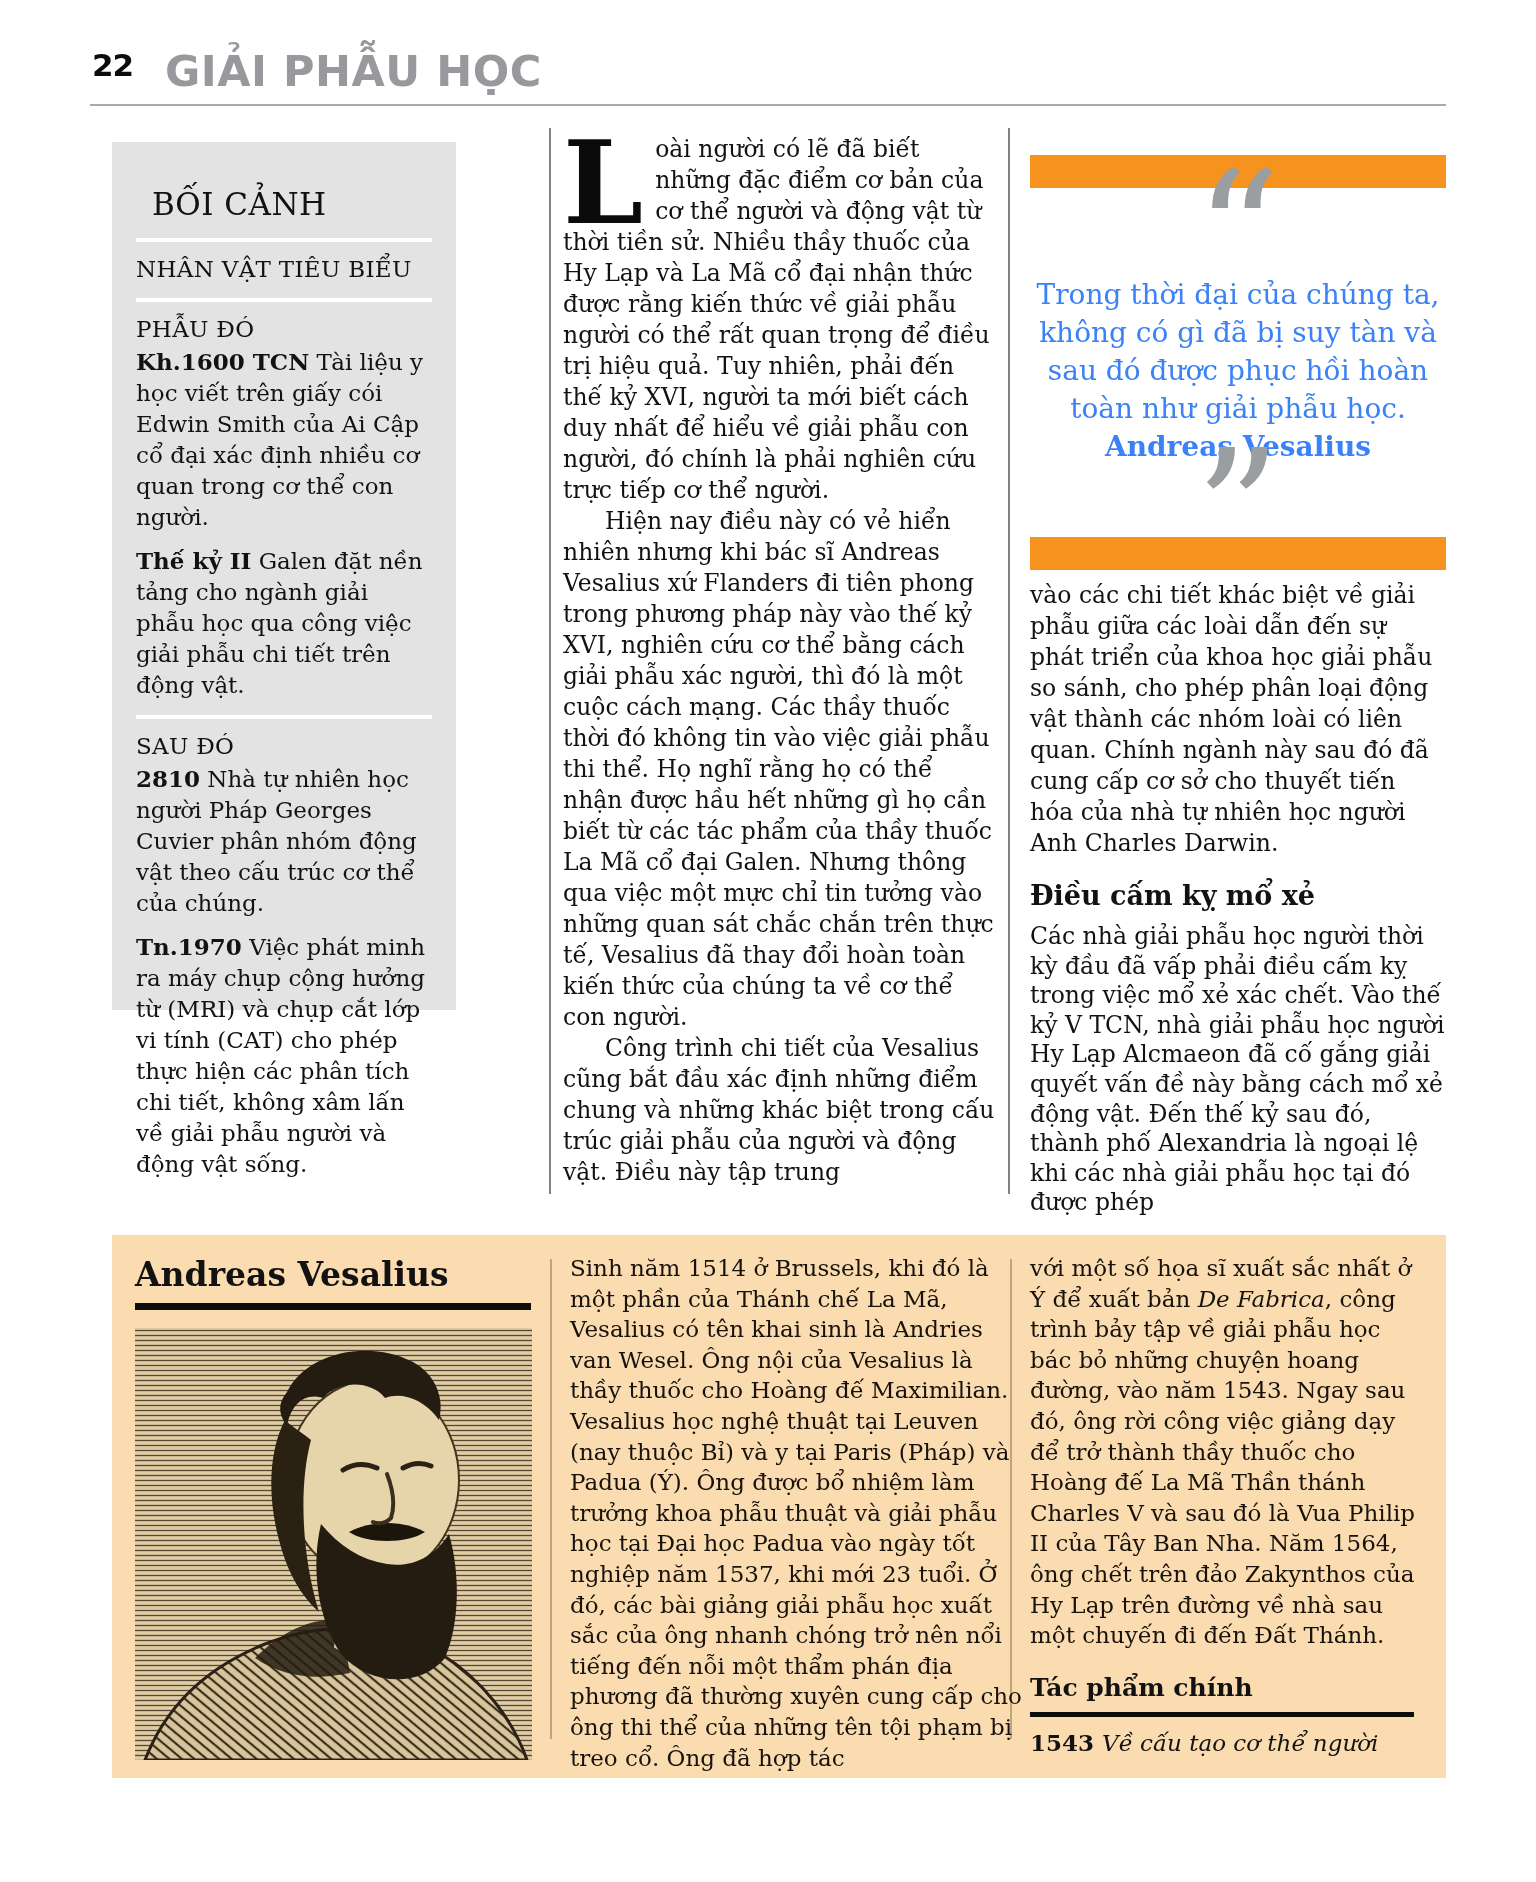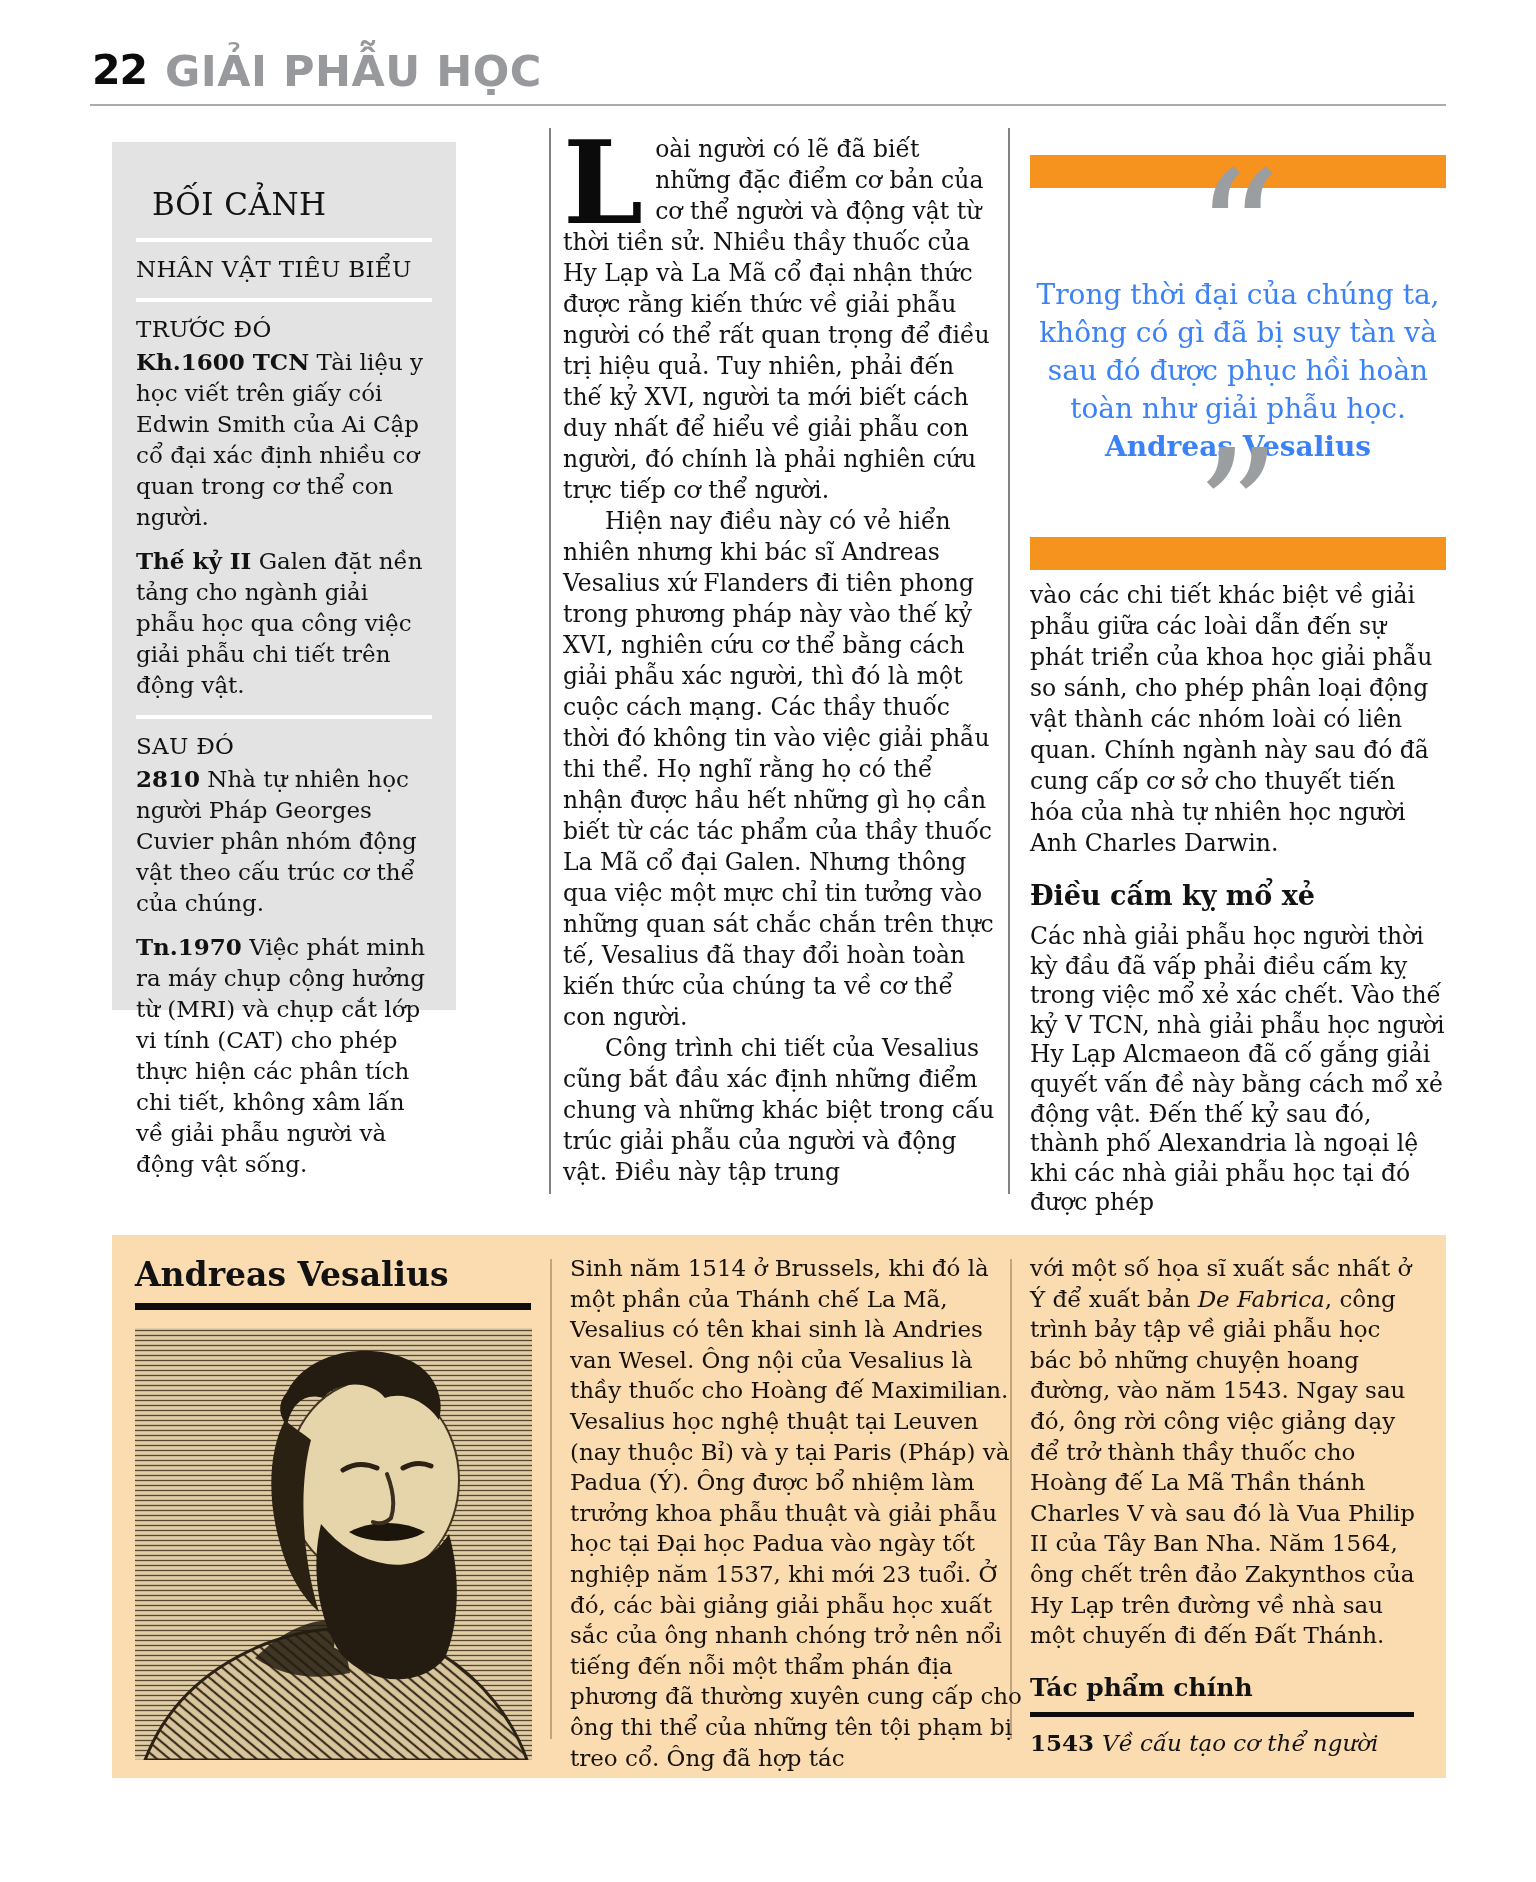--- a/index.html
+++ b/index.html
@@ -5,21 +5,21 @@
   html,body { margin:0; padding:0; background:#ffffff; }
   .page {
     position:relative; width:1536px; height:1882px; background:#ffffff;
     font-family:"DejaVu Serif", serif; color:#121212; overflow:hidden;
   }
 
   
   .hdr-num {
     position:absolute; left:92px; top:50px;
     font-family:"DejaVu Sans", sans-serif; font-weight:bold;
-    font-size:41px; line-height:1; color:#0c0c0c; letter-spacing:-1px;
+    font-size:31px; line-height:1; color:#0c0c0c; letter-spacing:-1px;
   }
   .hdr-title {
     position:absolute; left:165px; top:50px;
     font-family:"DejaVu Sans", sans-serif; font-weight:bold;
     font-size:43px; line-height:1; color:#97999d; letter-spacing:0.5px;
   }
   .hdr-rule { position:absolute; left:90px; top:104px; width:1356px; height:2px; background:#a9abae; }
 
   
   .ctx {
@@ -94,21 +94,21 @@
 
   <div class="hdr-num">22</div>
   <div class="hdr-title">GIẢI PHẪU HỌC</div>
   <div class="hdr-rule"></div>
 
   <div class="ctx">
     <h2 class="ctx-title">BỐI CẢNH</h2>
     <div class="ctx-rule"></div>
     <div class="ctx-label">NHÂN VẬT TIÊU BIỂU</div>
     <div class="ctx-rule"></div>
-    <div class="ctx-label">TRƯỚC ĐÓ</div>
+    <div class="ctx-label">PHẪU ĐÓ</div>
     <p>
       <b>Kh.1600 TCN</b>
       <span>Tài liệu y học viết trên giấy cói Edwin Smith của Ai Cập cổ đại xác định nhiều cơ quan trong cơ thể con người.</span>
     </p>
     <p>
       <b>Thế kỷ II</b>
       <span>Galen đặt nền tảng cho ngành giải phẫu học qua công việc giải phẫu chi tiết trên động vật.</span>
     </p>
     <div class="ctx-rule"></div>
     <div class="ctx-label">SAU ĐÓ</div>

